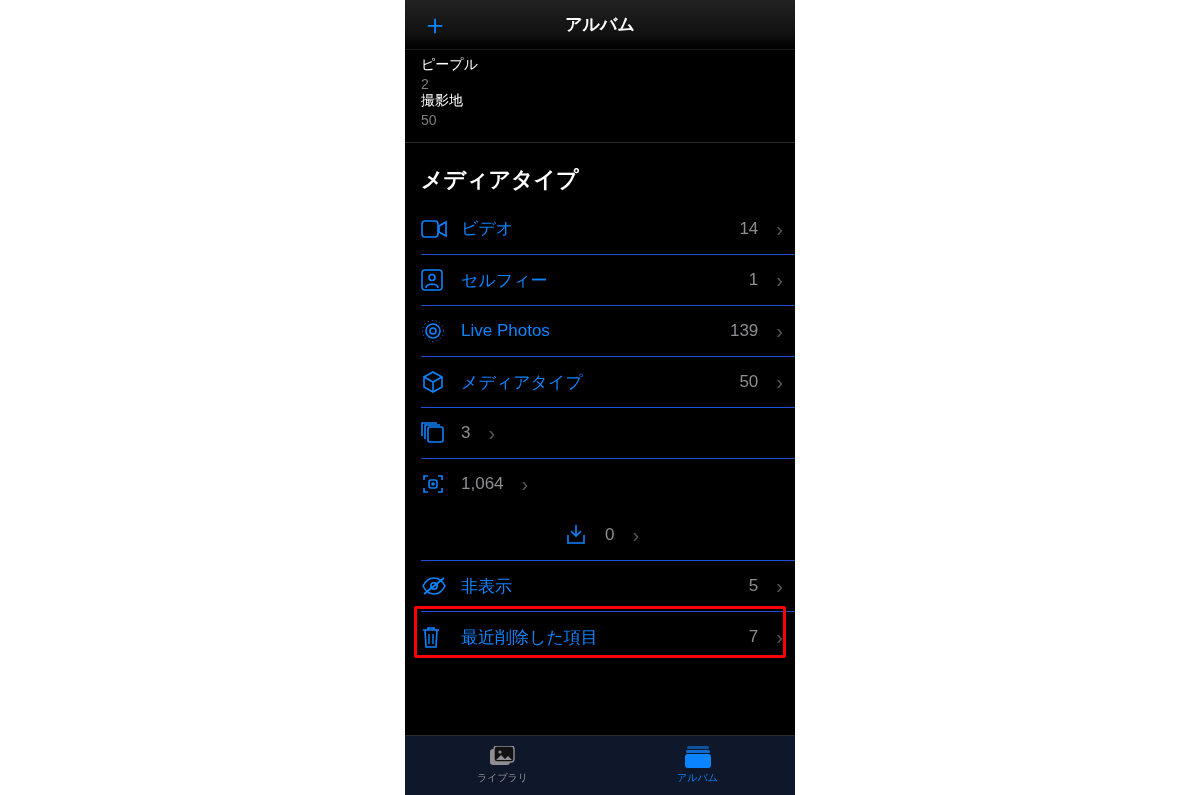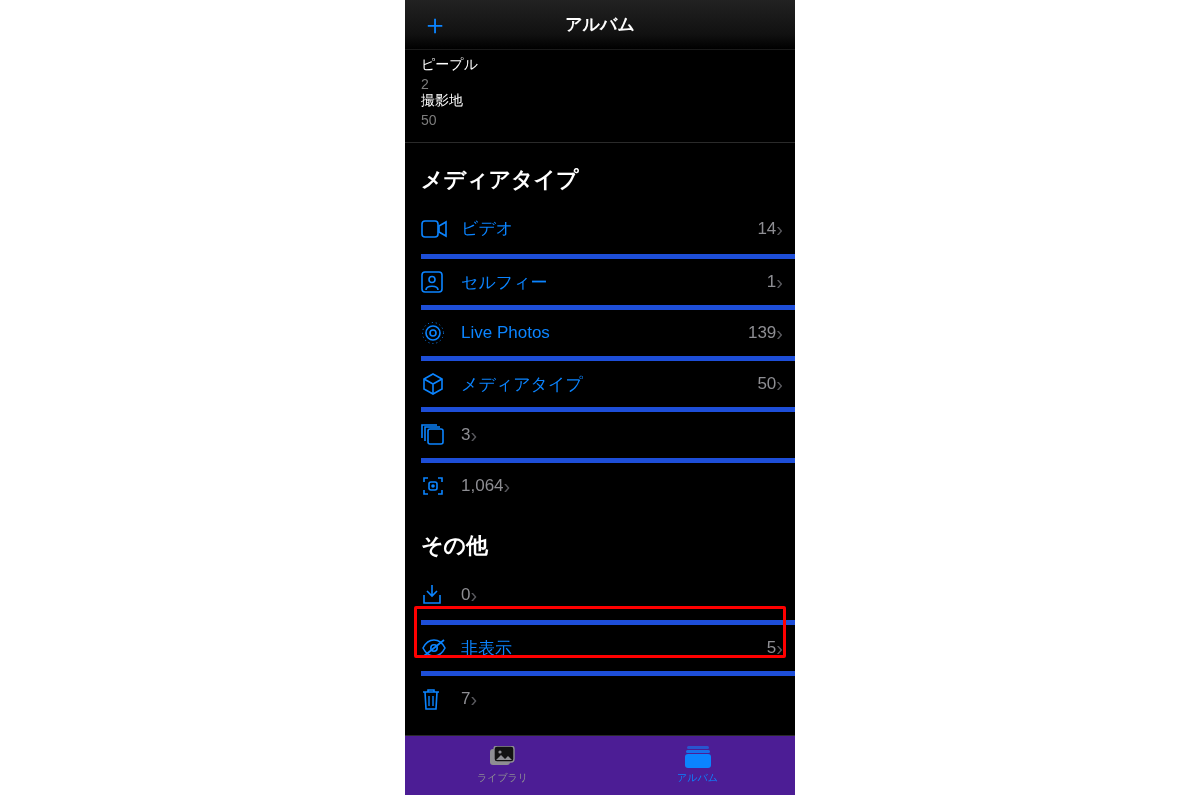--- a/index.html
+++ b/index.html
@@ -69,61 +69,61 @@
     padding: 22px 16px 8px 16px;
     border-top: 1px solid #2a2a2a;
   }
 
   
   .list { padding: 0 0 0 16px; }
   .row {
     display: flex;
     align-items: center;
     height: 51px;
-    border-top: 5px solid #1d4ed8;
+    border-top: 1px solid #1d4ed8;
     padding-right: 12px;
     cursor: pointer;
   }
-  .row:first-child { border-top: none; }
+  .row:first-child { border-top: none; justify-content: center; }
   .row .ico {
     width: 40px;
     display: flex;
     justify-content: flex-start;
     align-items: center;
   }
   .row .ico svg { stroke: #0b84ff; fill: none; }
   .row .label {
     flex: 1;
     color: #0b84ff;
     font-size: 17px;
   }
   .row .count {
     color: #8e8e93;
     font-size: 17px;
-    margin-right: 0;
+    margin-right: 18px;
   }
   .row .chev {
     color: #5a5a5f;
     font-size: 20px;
     line-height: 1;
   }
 
   .highlight {
     border: 3px solid #ff0000;
     border-radius: 2px;
     position: absolute;
     pointer-events: none;
   }
 
   
   .tabbar {
     position: absolute;
     left: 0; right: 0; bottom: 0;
     height: 60px;
-    background: #4c1d95;
+    background: #0f172a;
     border-top: 1px solid #2a2a2a;
     display: flex;
   }
   .tab {
     flex: 1;
     display: flex;
     flex-direction: column;
     align-items: center;
     justify-content: center;
     color: #8e8e93;
@@ -226,21 +226,20 @@
             <path d="M3 8 V4 H7 M17 4 H21 V8 M21 16 V20 H17 M7 20 H3 V16" stroke-width="1.6"></path>
             <rect x="8" y="8" width="8" height="8" rx="2" stroke-width="1.6"></rect>
             <circle cx="12" cy="12" r="1.8" fill="#0b84ff" stroke="none"></circle>
           </svg>
       </span>
       <span class="count">1,064</span>
       <span class="chev">›</span>
     </div>
   </div>
 
-  <div class="sechdr" style="border-top:none;">その他</div>
   <div class="list">
 
     <div class="row">
       <span class="ico">
         <svg width="22" height="24" viewBox="0 0 22 24">
             <path d="M11 2 V13 M6 8 L11 13 L16 8" stroke-width="1.6"></path>
             <path d="M3 12 V20 H19 V12" stroke-width="1.6"></path>
           </svg>
       </span>
       <span class="count">0</span>
@@ -261,20 +260,21 @@
     </div>
 
     <div class="row">
       <span class="ico">
         <svg width="20" height="24" viewBox="0 0 20 24">
             <path d="M2 5 H18 M7 5 V3 H13 V5 M4 5 L5 22 H15 L16 5" stroke-width="1.6"></path>
             <line x1="8" y1="9" x2="8" y2="19" stroke-width="1.4"></line>
             <line x1="12" y1="9" x2="12" y2="19" stroke-width="1.4"></line>
           </svg>
       </span>
+      <span class="label">最近削除した項目</span>
       <span class="count">7</span>
       <span class="chev">›</span>
     </div>
   </div>
 
   <div class="highlight" style="left:9px; top:606px; width:372px; height:52px;"></div>
 
   <div class="tabbar">
     <div class="tab">
       <svg viewBox="0 0 26 22" fill="#8e8e93">

